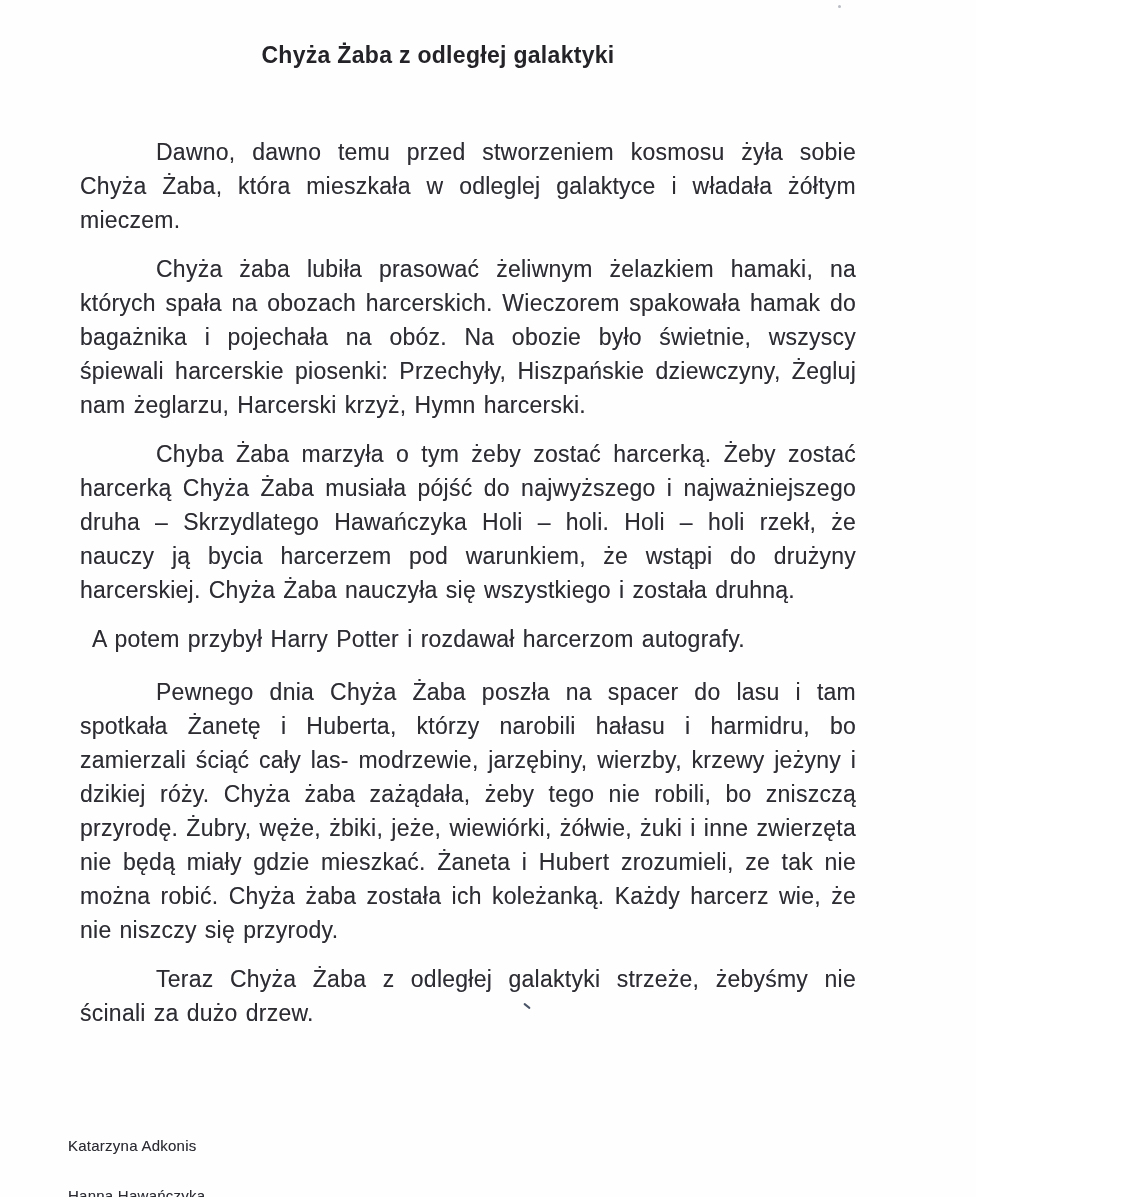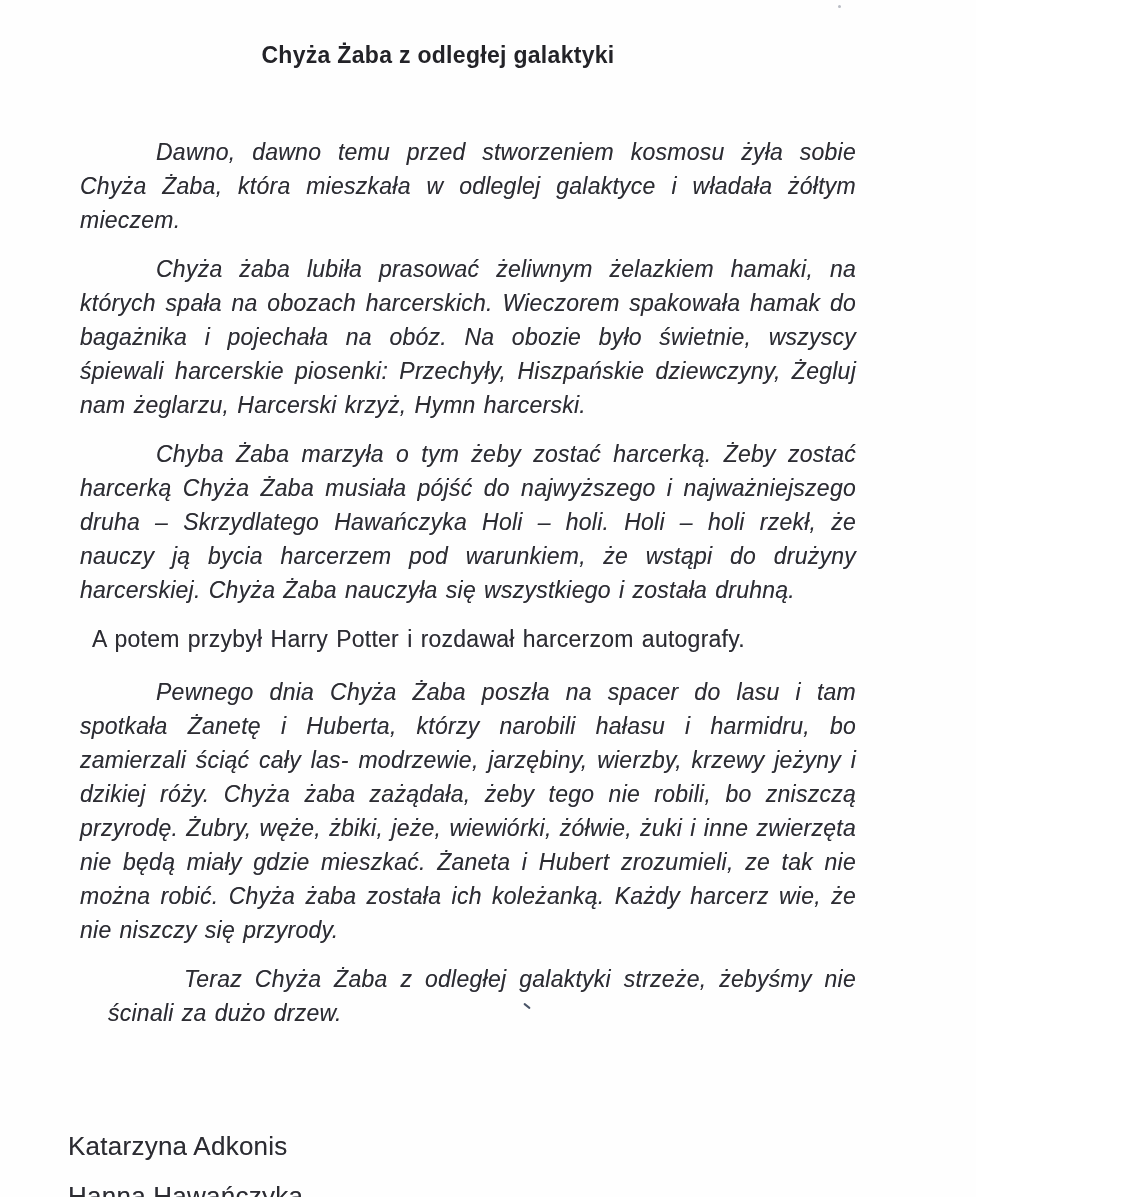--- a/index.html
+++ b/index.html
@@ -32,27 +32,27 @@
   }
   .para {
     font-size: 23px;
     line-height: 34px;
     text-align: justify;
     margin: 0 0 15px 0;
     letter-spacing: 0.25px;
     word-spacing: 1.5px;
     text-shadow: 0 0 0.5px rgba(70, 75, 110, 0.45);
   }
-  .para.indent { text-indent: 76px; font-style: italic; }
+  .para.indent { text-indent: 76px; }
   .para.small-indent { text-indent: 12px; }
   .para.after-gap { margin-bottom: 19px; }
-  .para.last-para { margin-bottom: 103px; margin-left: 28px; }
+  .para.last-para { margin-bottom: 103px; }
   .authors { margin-left: -12px; }
   .author {
-    font-size: 26px;
+    font-size: 15px;
     line-height: 26px;
     margin: 0 0 24px 0;
     letter-spacing: 0.25px;
     text-shadow: 0 0 0.5px rgba(70, 75, 110, 0.45);
   }
   .speck {
     position: absolute;
     background: #4a5568;
   }
   .speck-1 {

